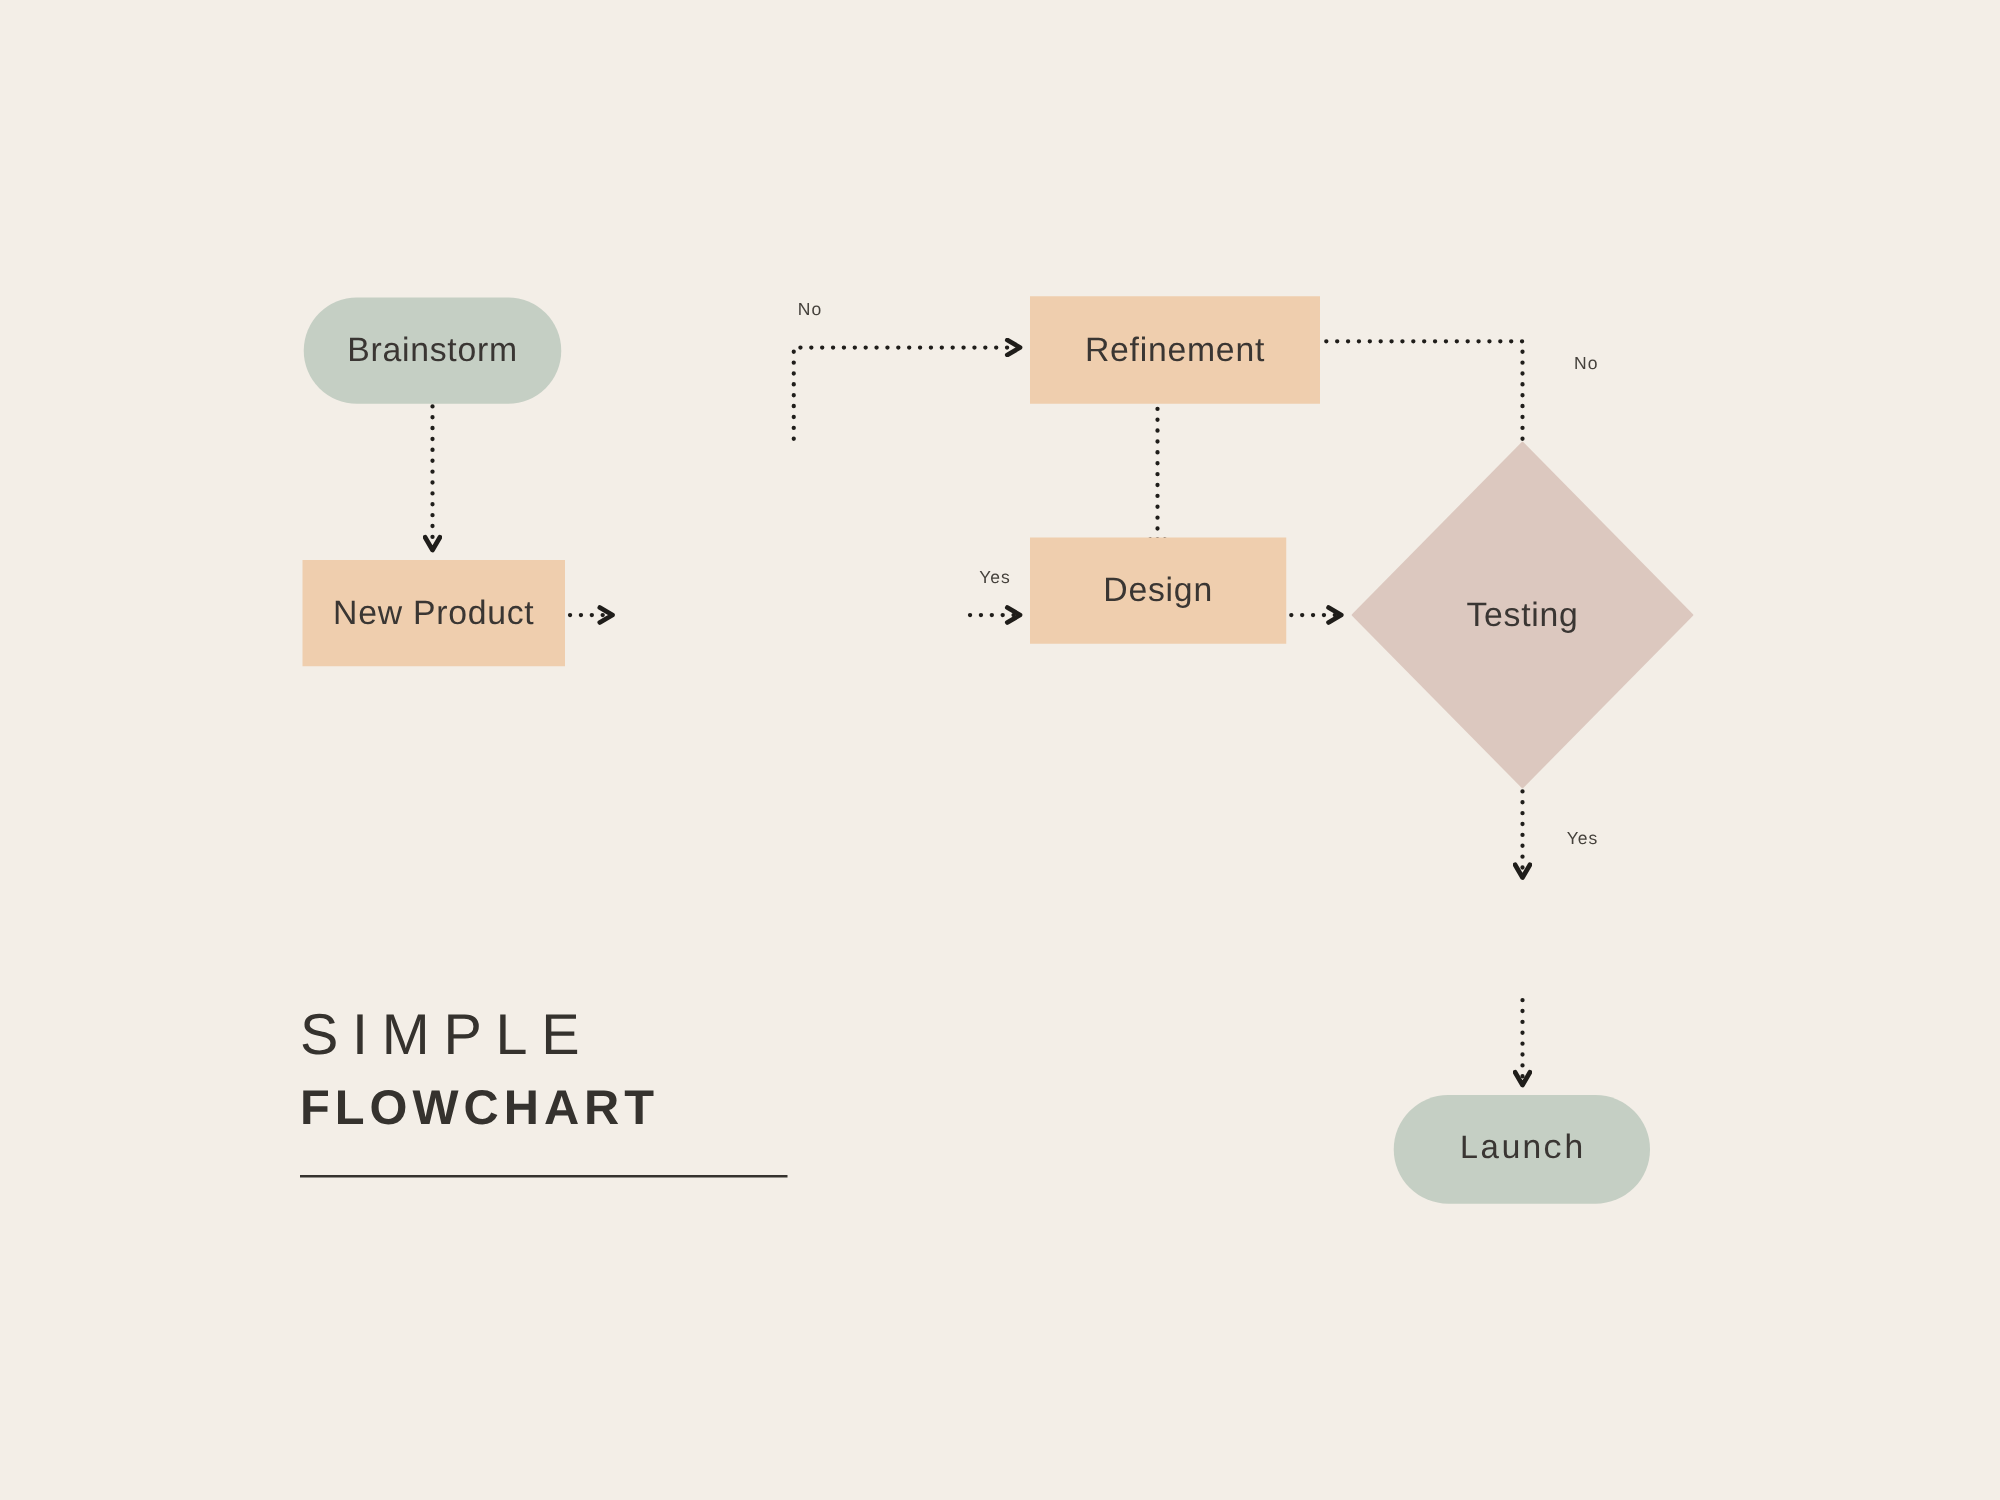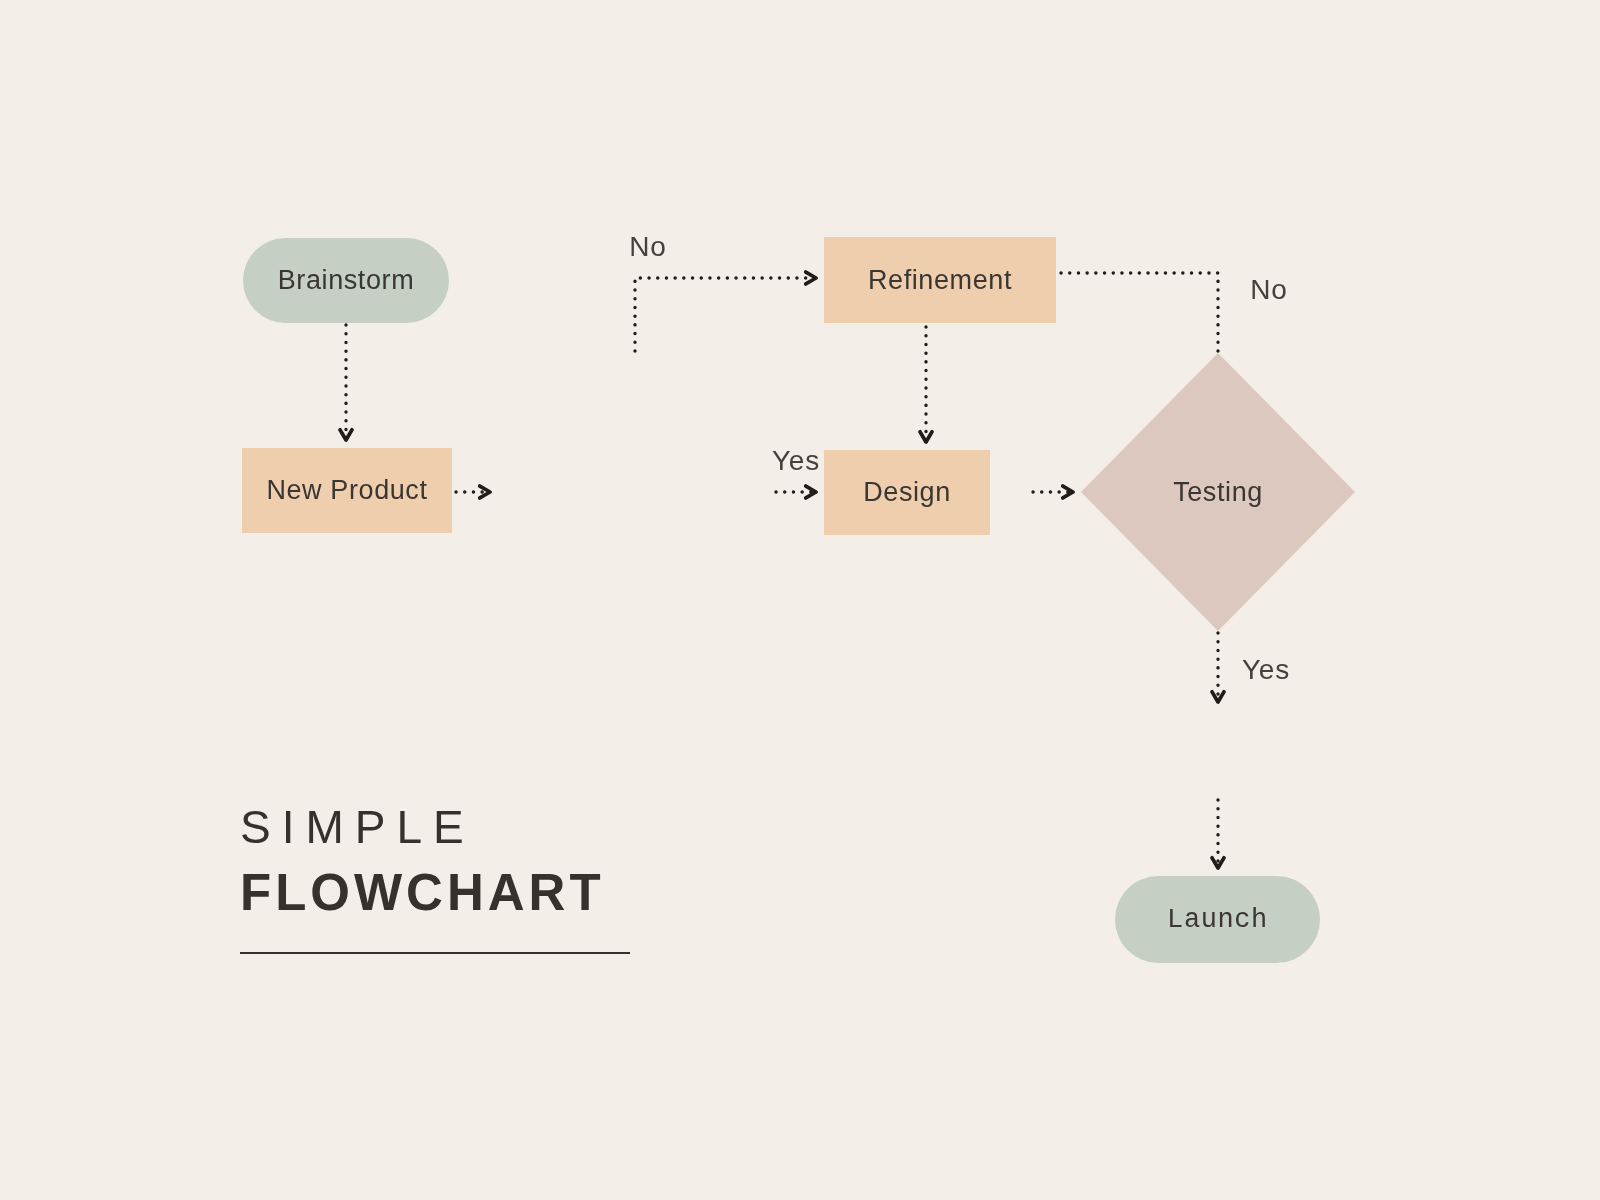--- a/index.html
+++ b/index.html
@@ -58,34 +58,34 @@
   .node-pill   { background: var(--terminal-fill); border-radius: 44px; }
   .node-rect   { background: var(--process-fill); }
   .node-diamond {
     background: var(--decision-fill);
     clip-path: polygon(50% 0%, 100% 50%, 50% 100%, 0% 50%);
   }
   .edge-label {
     position: absolute;
     transform: translate(-50%, -50%);
     color: var(--label-text);
-    font-size: 28px;
+    font-size: 14px;
     letter-spacing: 0.8px;
     white-space: nowrap;
   }
   .title-block { position: absolute; left: 240px; top: 804px; }
   .title-line1 {
     font-size: 46px;
     font-weight: 400;
     letter-spacing: 11px;
     color: var(--title-text);
     line-height: 1.0;
   }
   .title-line2 {
-    font-size: 51px;
+    font-size: 39px;
     font-weight: 700;
     letter-spacing: 4px;
     color: var(--title-text);
     line-height: 1.0;
     margin-top: 17px;
   }
   .title-rule {
     width: 390px;
     height: 2px;
     background: var(--title-text);
@@ -120,21 +120,21 @@
 
   <div class="node node-rect" style="left:242px; top:448px; width:210px; height:85px;">
     <span>New Product</span>
   </div>
 
 
   <div class="node node-rect" style="left:824px; top:237px; width:232px; height:86px;">
     <span>Refinement</span>
   </div>
 
-  <div class="node node-rect" style="left:824px; top:450px; width:166px; height:85px;">
+  <div class="node node-rect" style="left:824px; top:430px; width:205px; height:85px;">
     <span>Design</span>
   </div>
 
   <div class="node node-diamond" style="left:1081px; top:353px; width:274px; height:278px;">
     <span>Testing</span>
   </div>
 
 
   <div class="node node-pill" style="left:1115px; top:876px; width:205px; height:87px;font-family:Liberation Mono, monospace;">
     <span>Launch</span>

